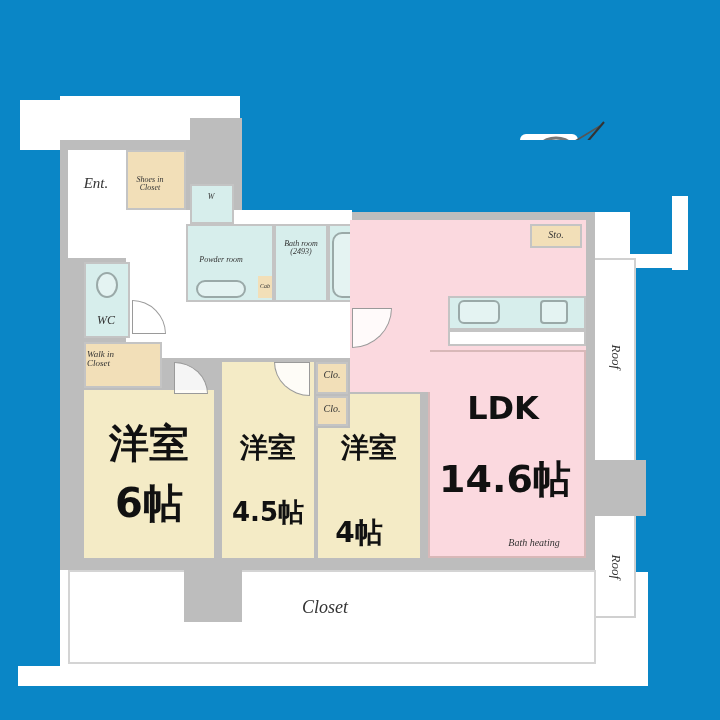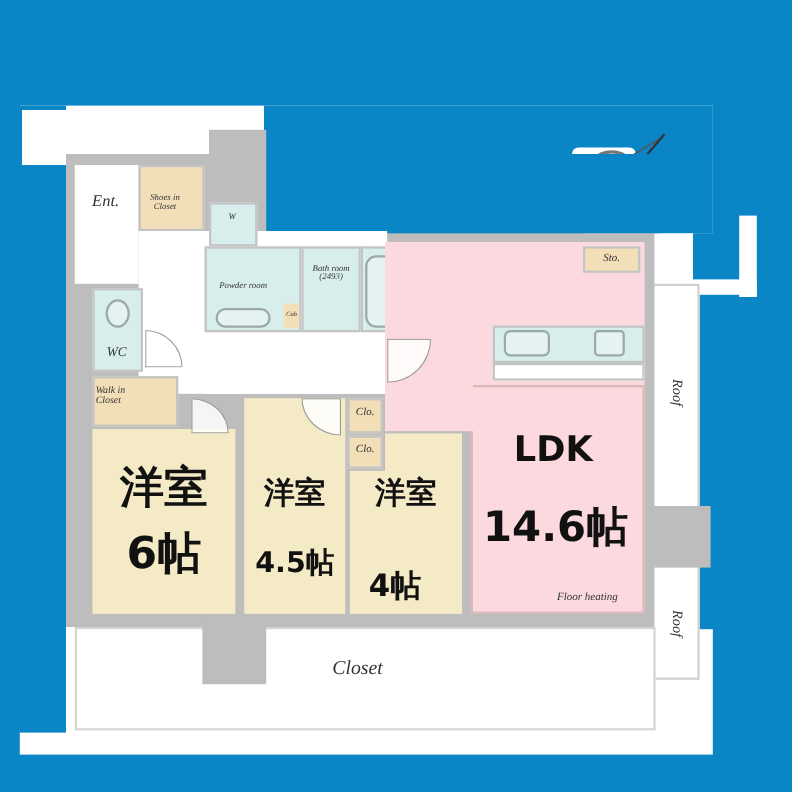--- a/index.html
+++ b/index.html
@@ -128,21 +128,21 @@
 <div class="abs tan thin" style="left:530px; top:224px; width:52px; height:24px;"></div>
 <div class="abs label-it" style="left:530px; top:230px; width:52px; font-size:10px;">Sto.</div>
 
 <div class="abs aqua thin" style="left:448px; top:296px; width:138px; height:34px;"></div>
 <div class="abs fixture" style="left:458px; top:300px; width:42px; height:24px; border-radius:6px;"></div>
 <div class="abs fixture" style="left:540px; top:300px; width:28px; height:24px; border-radius:4px;"></div>
 <div class="abs white thin" style="left:448px; top:330px; width:138px; height:16px;"></div>
 
 <div class="abs big-jp" style="left:428px; top:390px; width:150px; font-size:32px; font-weight:bold;text-align:center;">LDK</div>
 <div class="abs big-jp" style="left:424px; top:458px; width:162px; font-size:38px;">14.6帖</div>
-<div class="abs label-it" style="left:490px; top:538px; width:88px; font-size:10px;">Floor heating</div>
+<div class="abs label-it" style="left:490px; top:538px; width:88px; font-size:10px;">Bath heating</div>
 
 <div class="abs wall" style="left:590px; top:460px; width:56px; height:56px;"></div>
 
 <div class="abs label-it" style="left:596px; top:350px; width:40px; font-size:13px; transform:rotate(90deg);">Roof</div>
 <div class="abs label-it" style="left:596px; top:560px; width:40px; font-size:13px; transform:rotate(90deg);">Roof</div>
 
 <div class="abs white" style="left:68px; top:570px; width:528px; height:94px; border:2px solid #d4d4d4;"></div>
 <div class="abs wall" style="left:184px; top:566px; width:58px; height:56px;"></div>
 <div class="abs label-it" style="left:270px; top:598px; width:110px; font-size:18px;">Closet</div>
 

